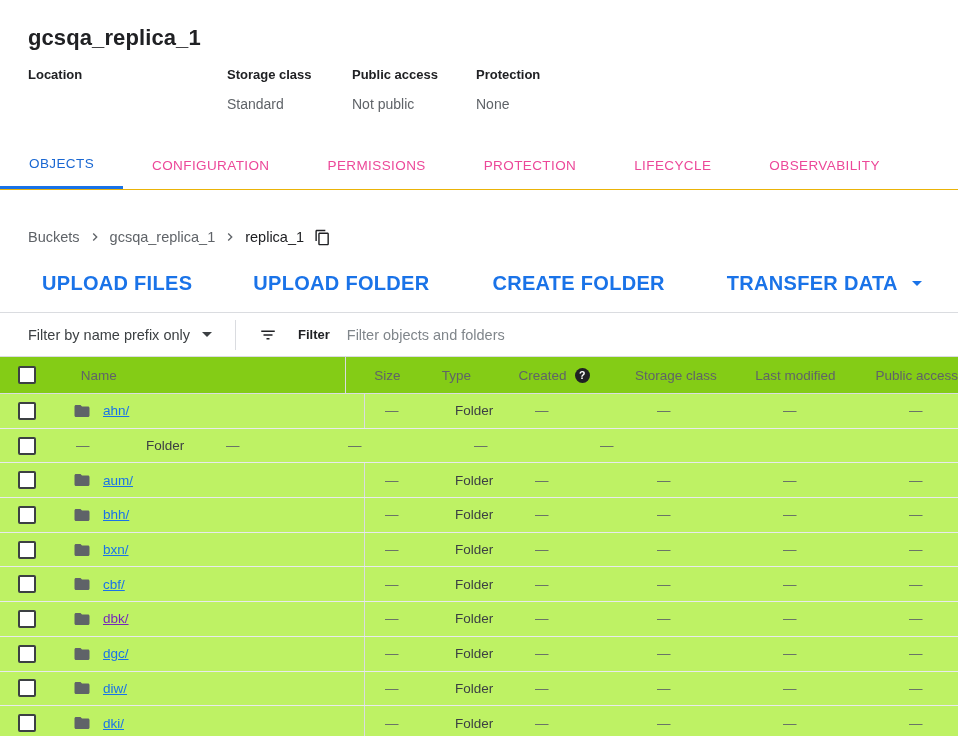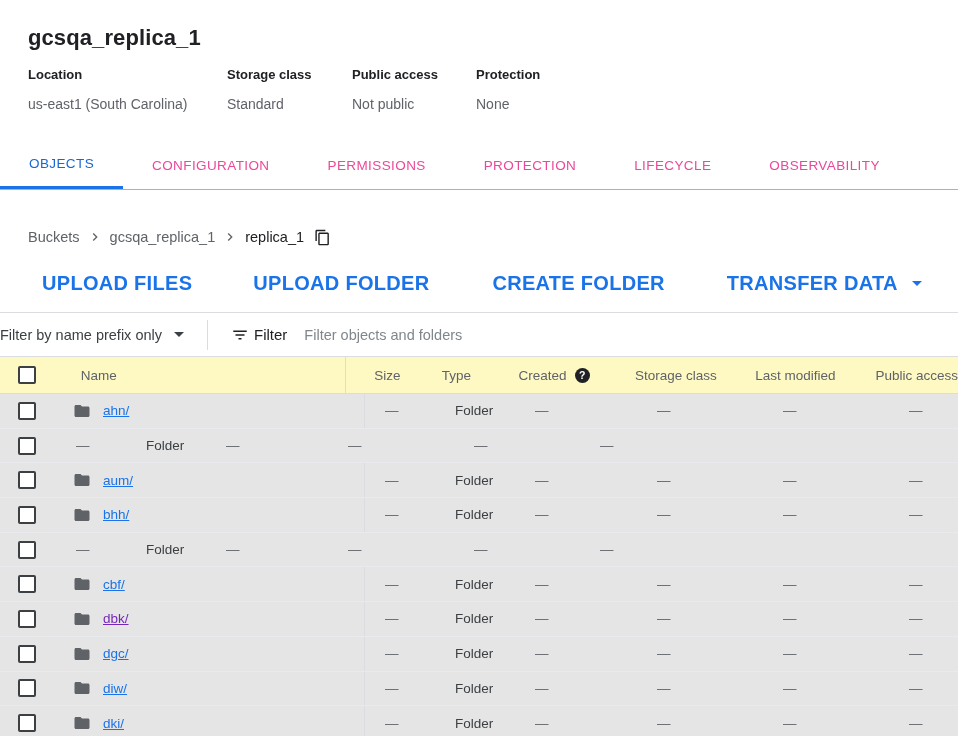--- a/index.html
+++ b/index.html
@@ -33,38 +33,38 @@
     font-family:inherit; }
   .tbtn.primary { color:#1a73e8; }
   .tbtn.disabled { color:#80868b; cursor:default; }
   .caret-blue { width:0; height:0; border-left:5px solid transparent; border-right:5px solid transparent;
     border-top:5px solid #1a73e8; margin-left:14px; }
   .ml37{margin-left:37px}.ml39{margin-left:39px}.ml38{margin-left:38px}.ml23{margin-left:23px}
   .ml30{margin-left:30px}
 
   .toolbar-divider { border:none; border-top:1px solid #dadce0; margin-top:11px; }
 
-  .filter-row { display:flex; align-items:center; height:44px; 
+  .filter-row { display:flex; align-items:center; height:44px; padding-left:28px;
     border-bottom:1px solid #dadce0; }
   .scope-btn { display:flex; align-items:center; font-size:14.5px; color:#3c4043; cursor:pointer;
     background:none; border:none; font-family:inherit; padding:0; }
   .caret-dark { width:0; height:0; border-left:5px solid transparent; border-right:5px solid transparent;
     border-top:5px solid #3c4043; margin-left:12px; }
   .v-divider { width:1px; height:30px; background:#dadce0; margin-left:23px; }
   .filter-icon { display:inline-flex; margin-left:23px; }
-  .filter-label { font-size:15px; font-weight:400; color:#202124; margin-left:5px; }
+  .filter-label { font-size:13px; font-weight:700; color:#202124; margin-left:21px; }
   .filter-input { flex:1; border:none; outline:none; font-size:14.5px; color:#202124;
     margin-left:17px; font-family:inherit; background:transparent; }
   .filter-input::placeholder { color:#80868b; }
 
   .table { width:100%; }
-  .thead { display:flex; align-items:center; height:37px; background:#fef9c3;
+  .thead { display:flex; align-items:center; height:37px; background:#84cc16;
     border-bottom:1px solid #dadce0; font-size:13.5px; color:#5f6368; }
   .trow { display:flex; align-items:center; height:34.7px; border-bottom:1px solid #e8eaed;
-    font-size:13.5px; color:#5f6368; background:#e5e5e5; }
+    font-size:13.5px; color:#5f6368; background:#bef264; }
   .cell { display:flex; align-items:center; height:100%; white-space:nowrap; }
   .col-check { width:56px; justify-content:flex-start; padding-left:18px; }
   .col-name { width:309px; border-right:1px solid #dadce0; padding-left:17px; }
   .thead .col-name { padding-left:27px; }
   .col-size { width:70px; padding-left:20px; }
   .col-type { width:80px; padding-left:20px; }
   .col-created { width:122px; padding-left:20px; }
   .col-storage { width:126px; padding-left:20px; }
   .col-modified { width:126px; padding-left:20px; }
   .col-public { flex:1; padding-left:20px; }
@@ -82,21 +82,20 @@
   .type-text { color:#3c4043; }
 </style>
 </head>
 <body>
 
 <div class="header">
   <div class="page-title">gcsqa_replica_1</div>
   <div class="meta-row">
     <div class="meta-item">
       <div class="meta-label">Location</div>
-      <div class="meta-value">us-east1 (South Carolina)</div>
     </div>
     <div class="meta-item">
       <div class="meta-label">Storage class</div>
       <div class="meta-value">Standard</div>
     </div>
     <div class="meta-item">
       <div class="meta-label">Public access</div>
       <div class="meta-value">Not public</div>
     </div>
     <div class="meta-item">
@@ -247,20 +246,28 @@
         <div class="cell col-type type-text">Folder</div>
         <div class="cell col-created">—</div>
         <div class="cell col-storage">—</div>
         <div class="cell col-modified">—</div>
         <div class="cell col-public">—</div>
       </div>
       <div class="trow">
         <div class="cell col-check">
           <span class="checkbox"></span>
         </div>
+        <div class="cell col-name">
+          <span class="folder-glyph">
+            <svg width="18" height="18" viewBox="0 0 24 24">
+              <path d="M10 4H4c-1.1 0-2 .9-2 2v12c0 1.1.9 2 2 2h16c1.1 0 2-.9 2-2V8c0-1.1-.9-2-2-2h-8l-2-2z" fill="#5f6368"></path>
+            </svg>
+          </span>
+          <a class="name-link">bxn/</a>
+        </div>
         <div class="cell col-size">—</div>
         <div class="cell col-type type-text">Folder</div>
         <div class="cell col-created">—</div>
         <div class="cell col-storage">—</div>
         <div class="cell col-modified">—</div>
         <div class="cell col-public">—</div>
       </div>
       <div class="trow">
         <div class="cell col-check">
           <span class="checkbox"></span>

